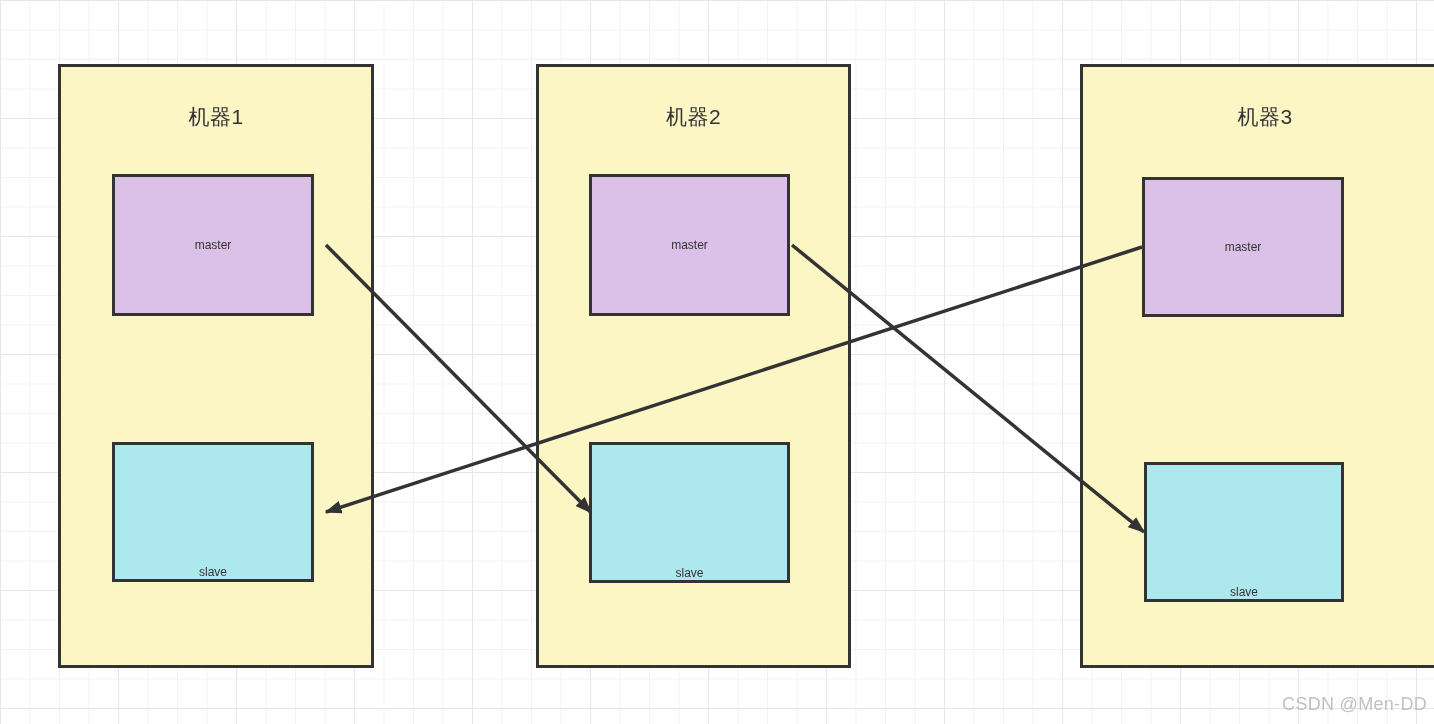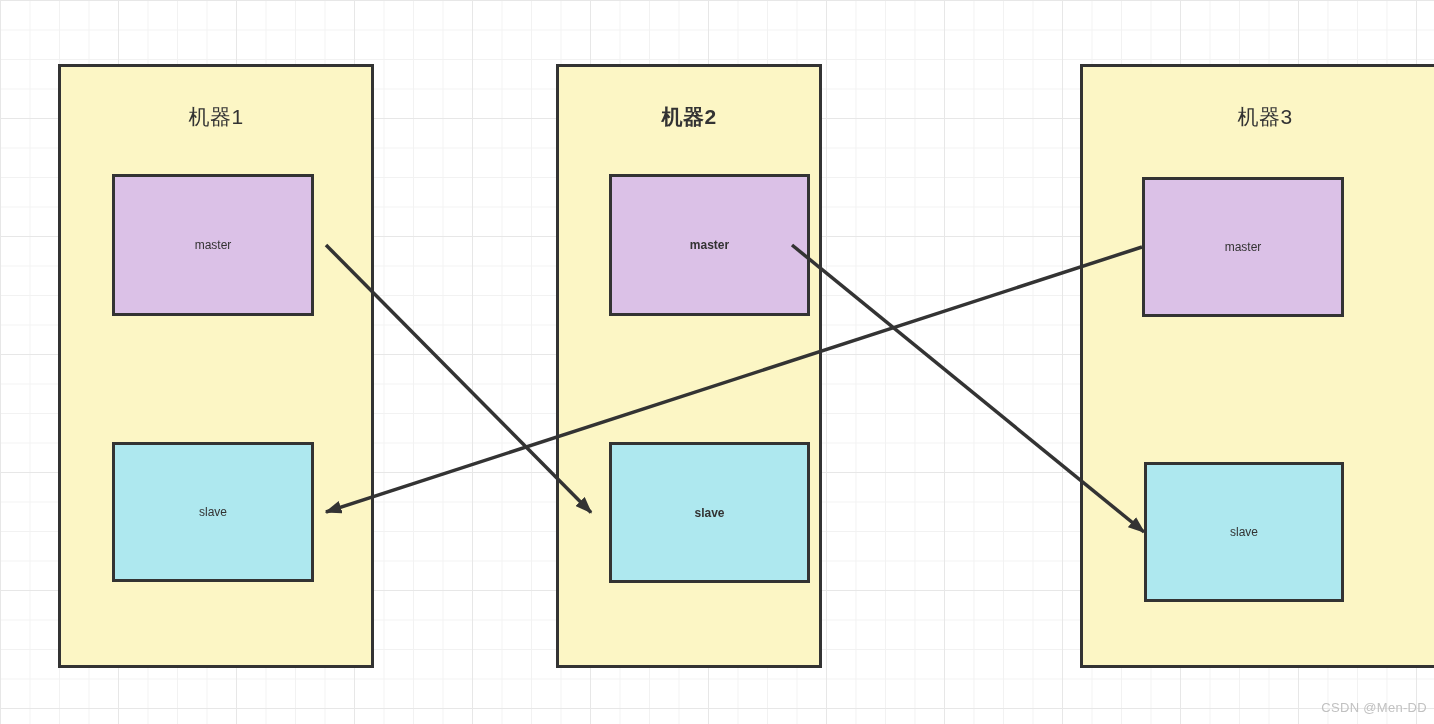--- a/index.html
+++ b/index.html
@@ -29,21 +29,21 @@
     background-size: 118px 118px, 118px 118px, 29.5px 29.5px, 29.5px 29.5px;
   }
   .machine {
     position: absolute;
     top: 64px;
     height: 604px;
     background: var(--machine-fill);
     border: 3.5px solid var(--stroke);
   }
   .machine-1 { left: 58px;   width: 316px; }
-  .machine-2 { left: 556px;  width: 266px; font-weight: bold; }
+  .machine-2 { left: 536px;  width: 315px; }
   .machine-3 { left: 1080px; width: 370px; }
   .machine-title {
     position: absolute;
     top: 36px;
     left: 0;
     width: 100%;
     text-align: center;
     font-size: 21px;
     letter-spacing: 0.5px;
     color: var(--text);
@@ -51,40 +51,40 @@
   .node {
     position: absolute;
     border: 3px solid var(--stroke);
     display: flex;
     align-items: center;
     justify-content: center;
     font-size: 12px;
     color: var(--text);
   }
   .node.master { background: var(--master-fill); }
-  .node.slave  { background: var(--slave-fill); }
+  .node.slave  { background: var(--slave-fill); align-items: flex-end; }
 
   .machine-1 .master { left: 51px; top: 107px; width: 202px; height: 142px; }
   .machine-1 .slave  { left: 51px; top: 375px; width: 202px; height: 140px; }
   .machine-2 .master { left: 50px; top: 107px; width: 201px; height: 142px; }
   .machine-2 .slave  { left: 50px; top: 375px; width: 201px; height: 141px; }
   .machine-3 .master { left: 59px; top: 110px; width: 202px; height: 140px; }
   .machine-3 .slave  { left: 61px; top: 395px; width: 200px; height: 140px; }
 
   .connections {
     position: absolute;
     left: 0; top: 0;
     width: 100%; height: 100%;
     pointer-events: none;
   }
   .watermark {
     position: absolute;
     right: 7px;
     bottom: 9px;
-    font-size: 13px;
+    font-size: 18px;
     color: #c1c1c1;
     letter-spacing: 0.3px;
   }
 </style>
 </head>
 <body>
 
 <div class="stage">
 
   <div class="machine machine-1">

